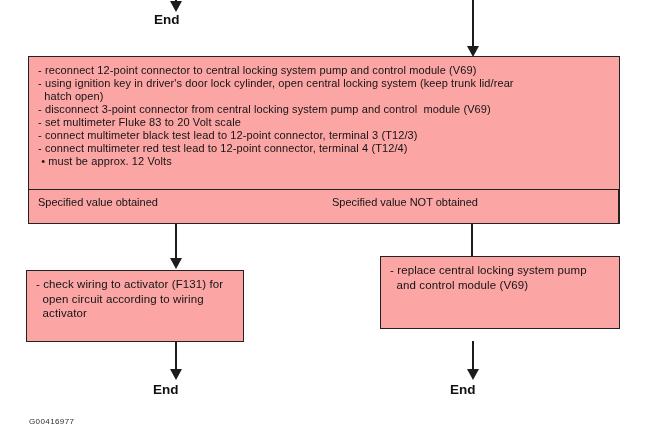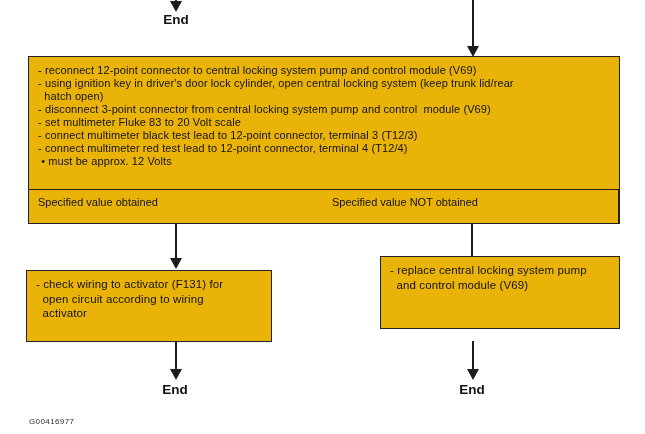--- a/index.html
+++ b/index.html
@@ -14,21 +14,21 @@
   .vline { position:absolute; width:2px; background:#1c1c1c; }
   .arrowhead {
     position:absolute; width:0; height:0;
     border-left:6px solid transparent;
     border-right:6px solid transparent;
     border-top:11px solid #1c1c1c;
   }
   .box {
     position:absolute;
     border:1.6px solid #222;
-    background:#eab308;
+    background:#fca5a5;
     box-sizing:border-box;
   }
   .main-box { display:flex; flex-direction:column; }
   .main-content { flex:1; padding:7px 6px 0 9px; }
   .tline {
     white-space:pre;
     font-size:11px;
     line-height:13px;
     letter-spacing:0.1px;
   }
@@ -39,21 +39,21 @@
   .action-content { padding:6px 4px 0 9px; }
   .action-line {
     white-space:pre;
     font-size:11.5px;
     line-height:14.5px;
     letter-spacing:0.1px;
   }
   .end-label {
     position:absolute;
     width:44px;
-    text-align:center;
+    text-align:left;
     font-size:13.5px;
     font-weight:bold;
     color:#111;
   }
   .figure-id {
     position:absolute;
     font-size:8px;
     color:#2e2e2e;
     letter-spacing:0.4px;
   }
@@ -83,21 +83,21 @@
     <div class="outcome-cell outcome-right">Specified value obtained</div>
     <div class="outcome-cell outcome-left">Specified value NOT obtained</div>
   </div>
 </div>
 
 <div class="vline" style="left:175px; top:224px; height:35px;"></div>
 <div class="arrowhead" style="left:170px; top:258px;"></div>
 <div class="vline" style="left:471px; top:224px; height:35px;"></div>
 <div class="arrowhead" style="left:466px; top:258px;"></div>
 
-<div class="box" style="left:26px; top:270px; width:246px; height:72px;">
+<div class="box" style="left:26px; top:270px; width:218px; height:72px;">
   <div class="action-content">
     <div class="action-line">- check wiring to activator (F131) for</div>
     <div class="action-line">  open circuit according to wiring</div>
     <div class="action-line">  activator</div>
   </div>
 </div>
 
 <div class="box" style="left:380px; top:256px; width:240px; height:73px;">
   <div class="action-content">
     <div class="action-line">- replace central locking system pump</div>

